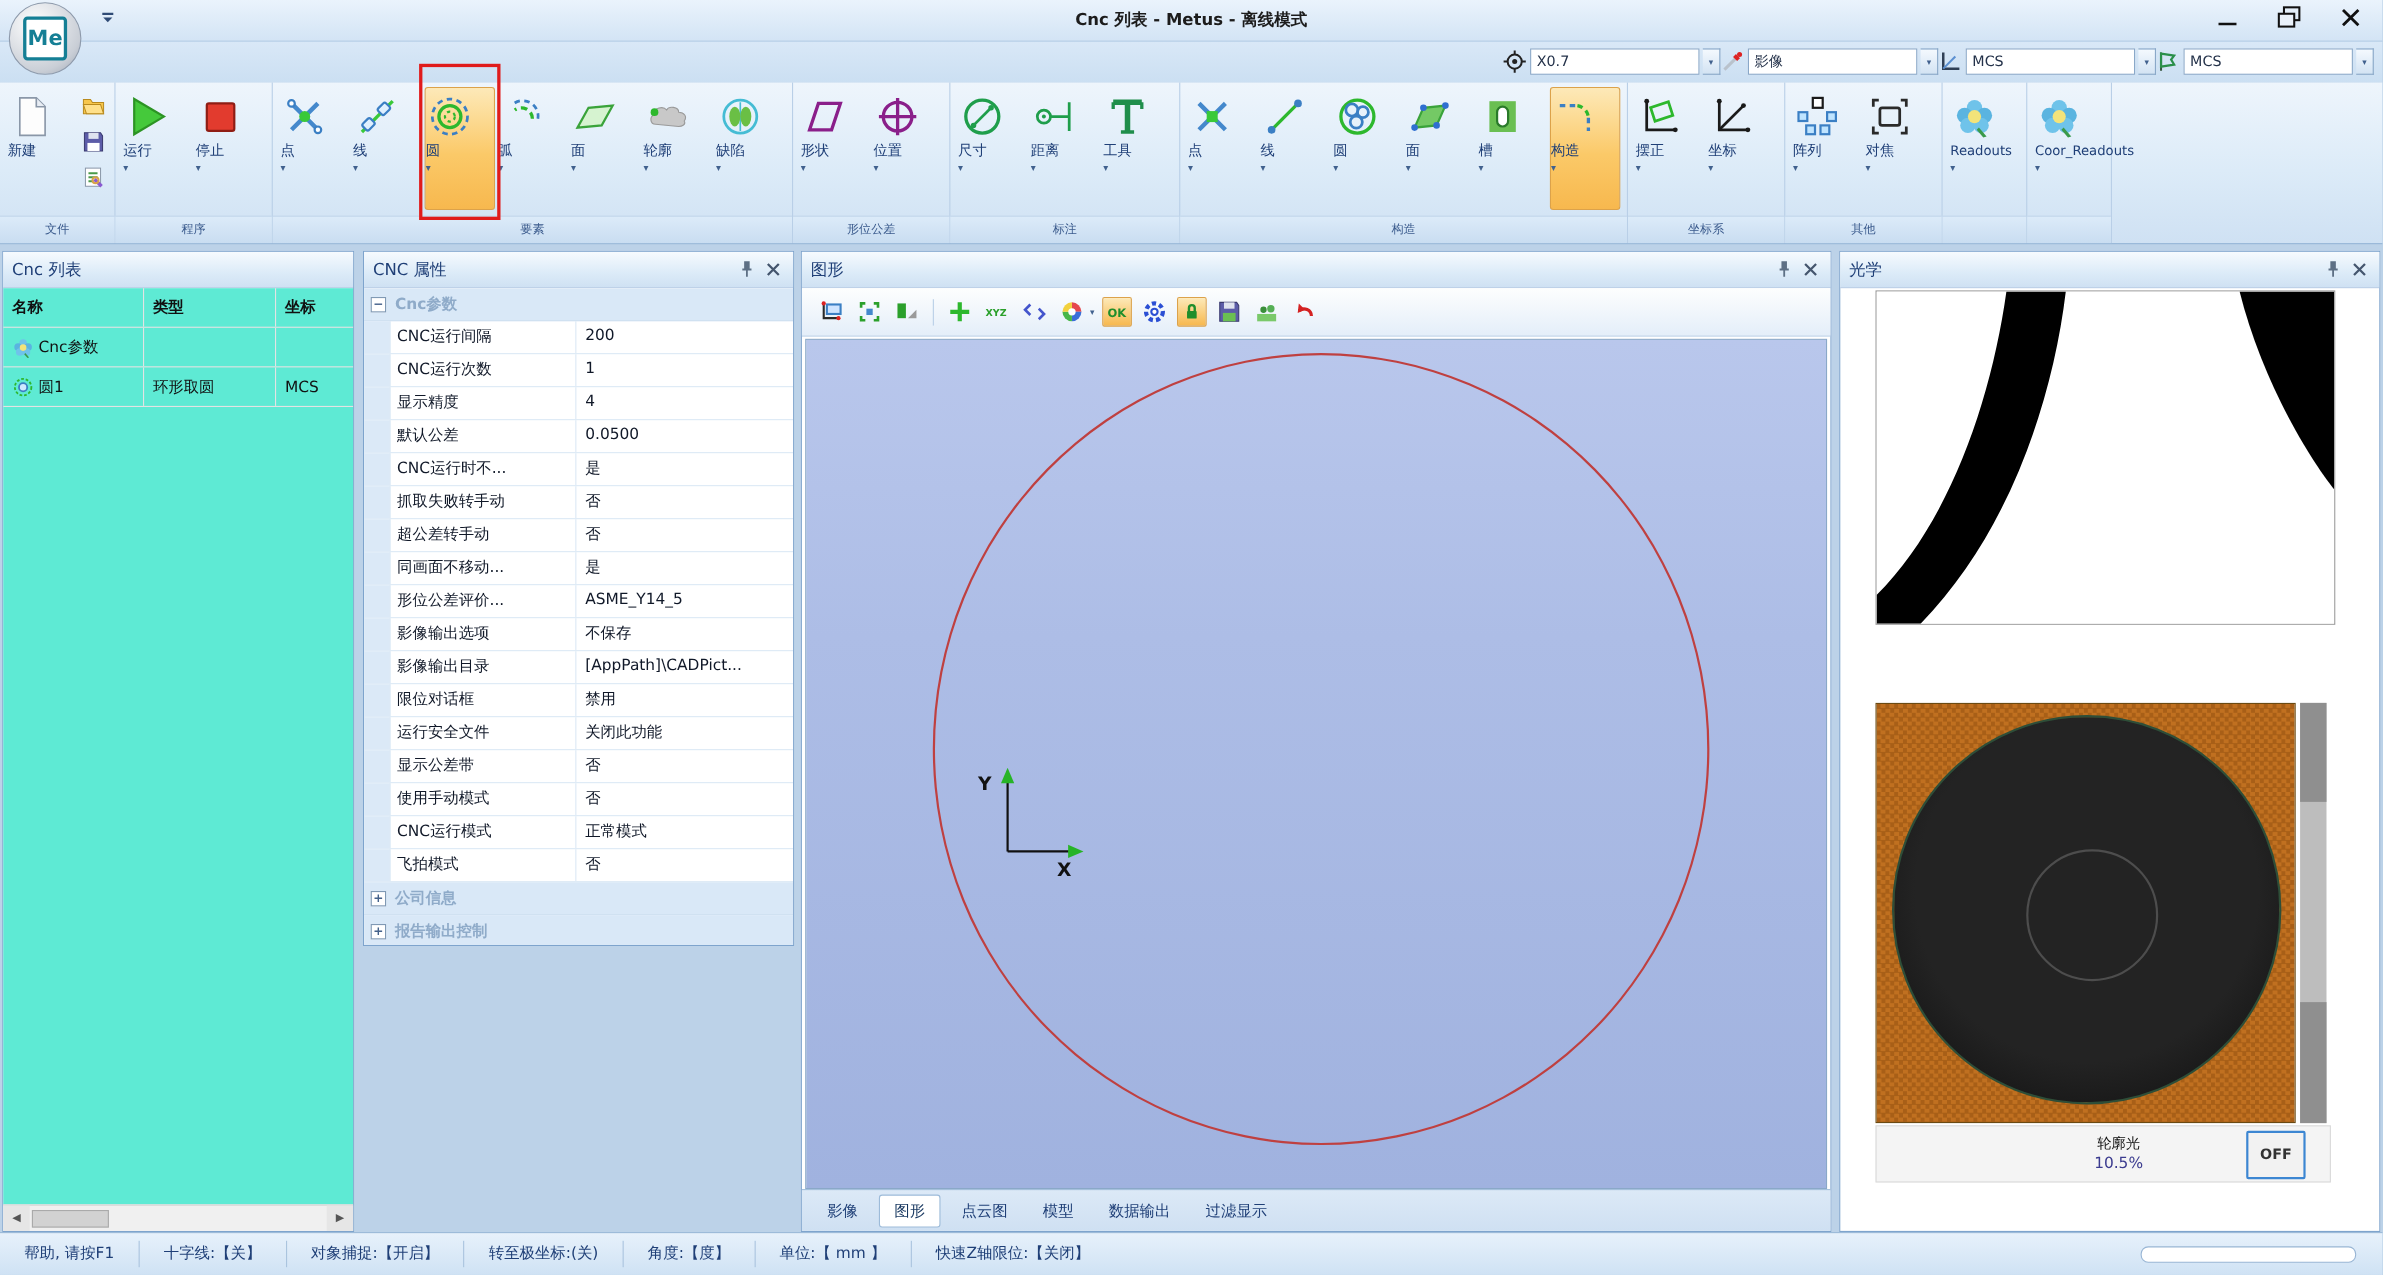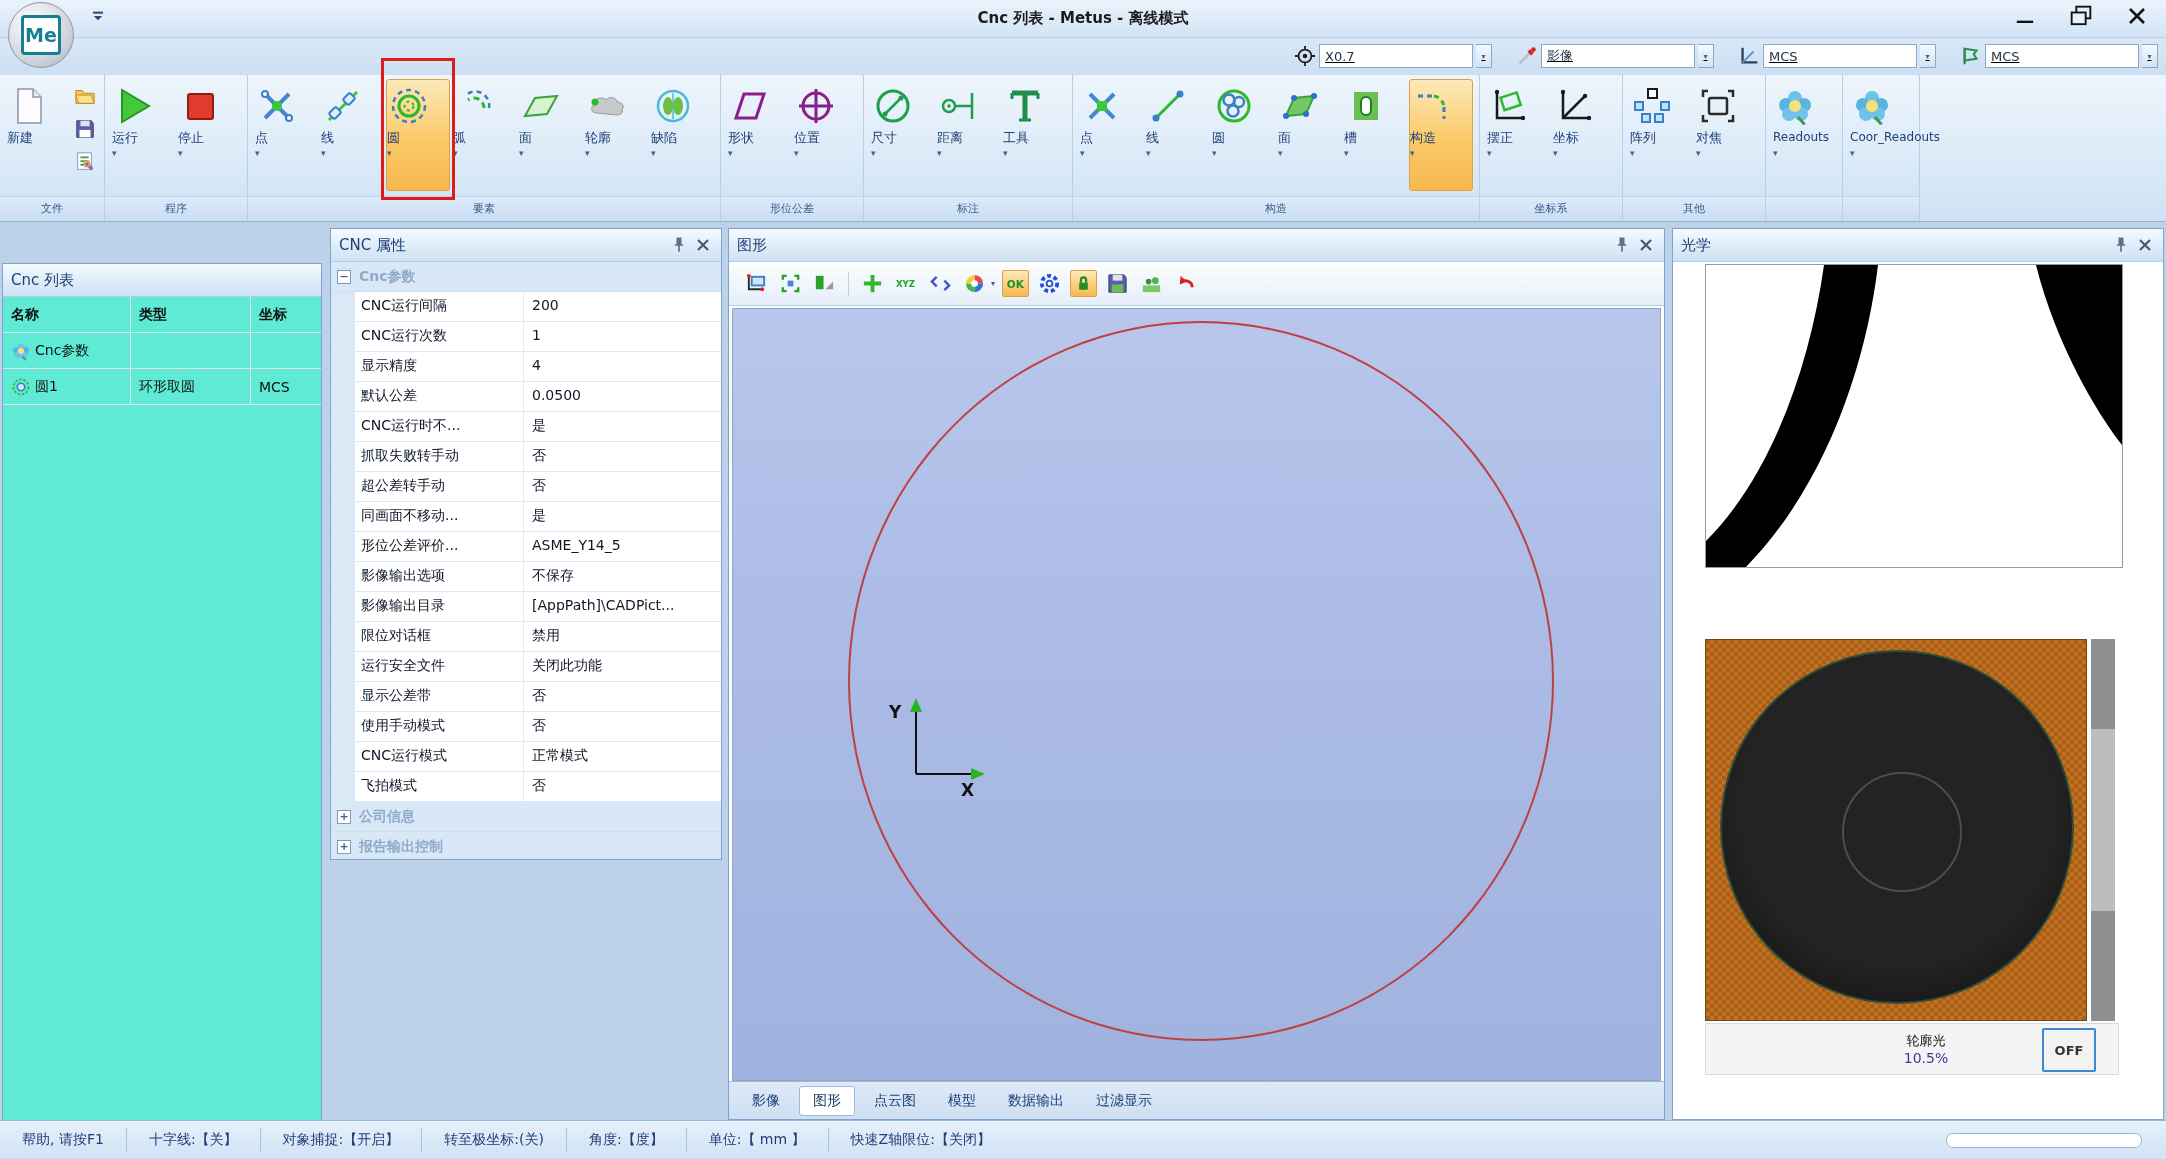--- a/index.html
+++ b/index.html
@@ -20,21 +20,21 @@
   .app-logo .inner { width:40px; height:40px; background:#fff; border:3px solid #157f95; border-radius:4px;
     color:#157f95; font-weight:bold; font-size:19px; display:flex; align-items:center; justify-content:center; }
   .qat { position:absolute; left:88px; top:6px; width:20px; height:20px; }
 
   
   .tabrow { position:absolute; left:0; top:38px; width:2166px; height:37px;
     background:linear-gradient(#d9e8f7,#cbdff2); }
   .tabs { position:absolute; left:112px; top:5px; display:flex; gap:26px; height:32px; }
   .tab { padding:5px 16px; font-size:15px; color:#1f3f77; border-radius:3px 3px 0 0; }
   .tab.active { background:linear-gradient(#ffffff,#eef5fc); border:1px solid #96b6d8; border-bottom:none; color:#16365f; }
-  .combos { position:absolute; right:8px; top:5px; display:flex; gap:24px;text-decoration:underline; }
+  .combos { position:absolute; right:8px; top:5px; display:flex; gap:0; }
   .combo { width:198px; height:26px; display:flex; align-items:center; gap:3px; }
   .combo .cic { width:22px; height:22px; }
   .combo .cfield { flex:1; height:24px; background:#fff; border:1px solid #8aa8c8; display:flex; align-items:center;
     padding:0 5px; font-size:13px; color:#24324a; }
   .combo .carr { width:16px; height:24px; background:linear-gradient(#f4f9fe,#d3e3f3); border:1px solid #8aa8c8;
     border-left:none; display:flex; align-items:center; justify-content:center; font-size:8px; color:#41618e; }
 
   
   .ribbon { position:absolute; left:0; top:75px; width:2166px; height:147px;
     background:linear-gradient(#eef5fc,#dcebf8 55%,#cfe1f3); border-bottom:1px solid #96b6d8; display:flex; }
@@ -583,21 +583,21 @@
           </div>
           <div class="lbl en">Coor_Readouts</div>
           <div class="dd">▾</div>
         </div>
       </div>
       <div class="rgroup-label"></div>
     </div>
   </div>
 <div class="red-box" id="redbox" style="left: 381px; top: 58px; width: 74px; height: 142px;"></div>
 
-<div class="panel" style="left:2px; top:228px; width:320px; height:892px;margin-top:35px;">
+<div class="panel" style="left:2px; top:228px; width:320px; height:892px;">
   <div class="panel-title">
     <span>Cnc 列表</span>
   </div>
   <div class="cnc-table" id="cnc-table">
       <div class="cnc-hrow">
         <div class="cnc-c0">名称</div>
         <div class="cnc-c1">类型</div>
         <div class="cnc-c2">坐标</div>
       </div>
       <div class="cnc-row">

